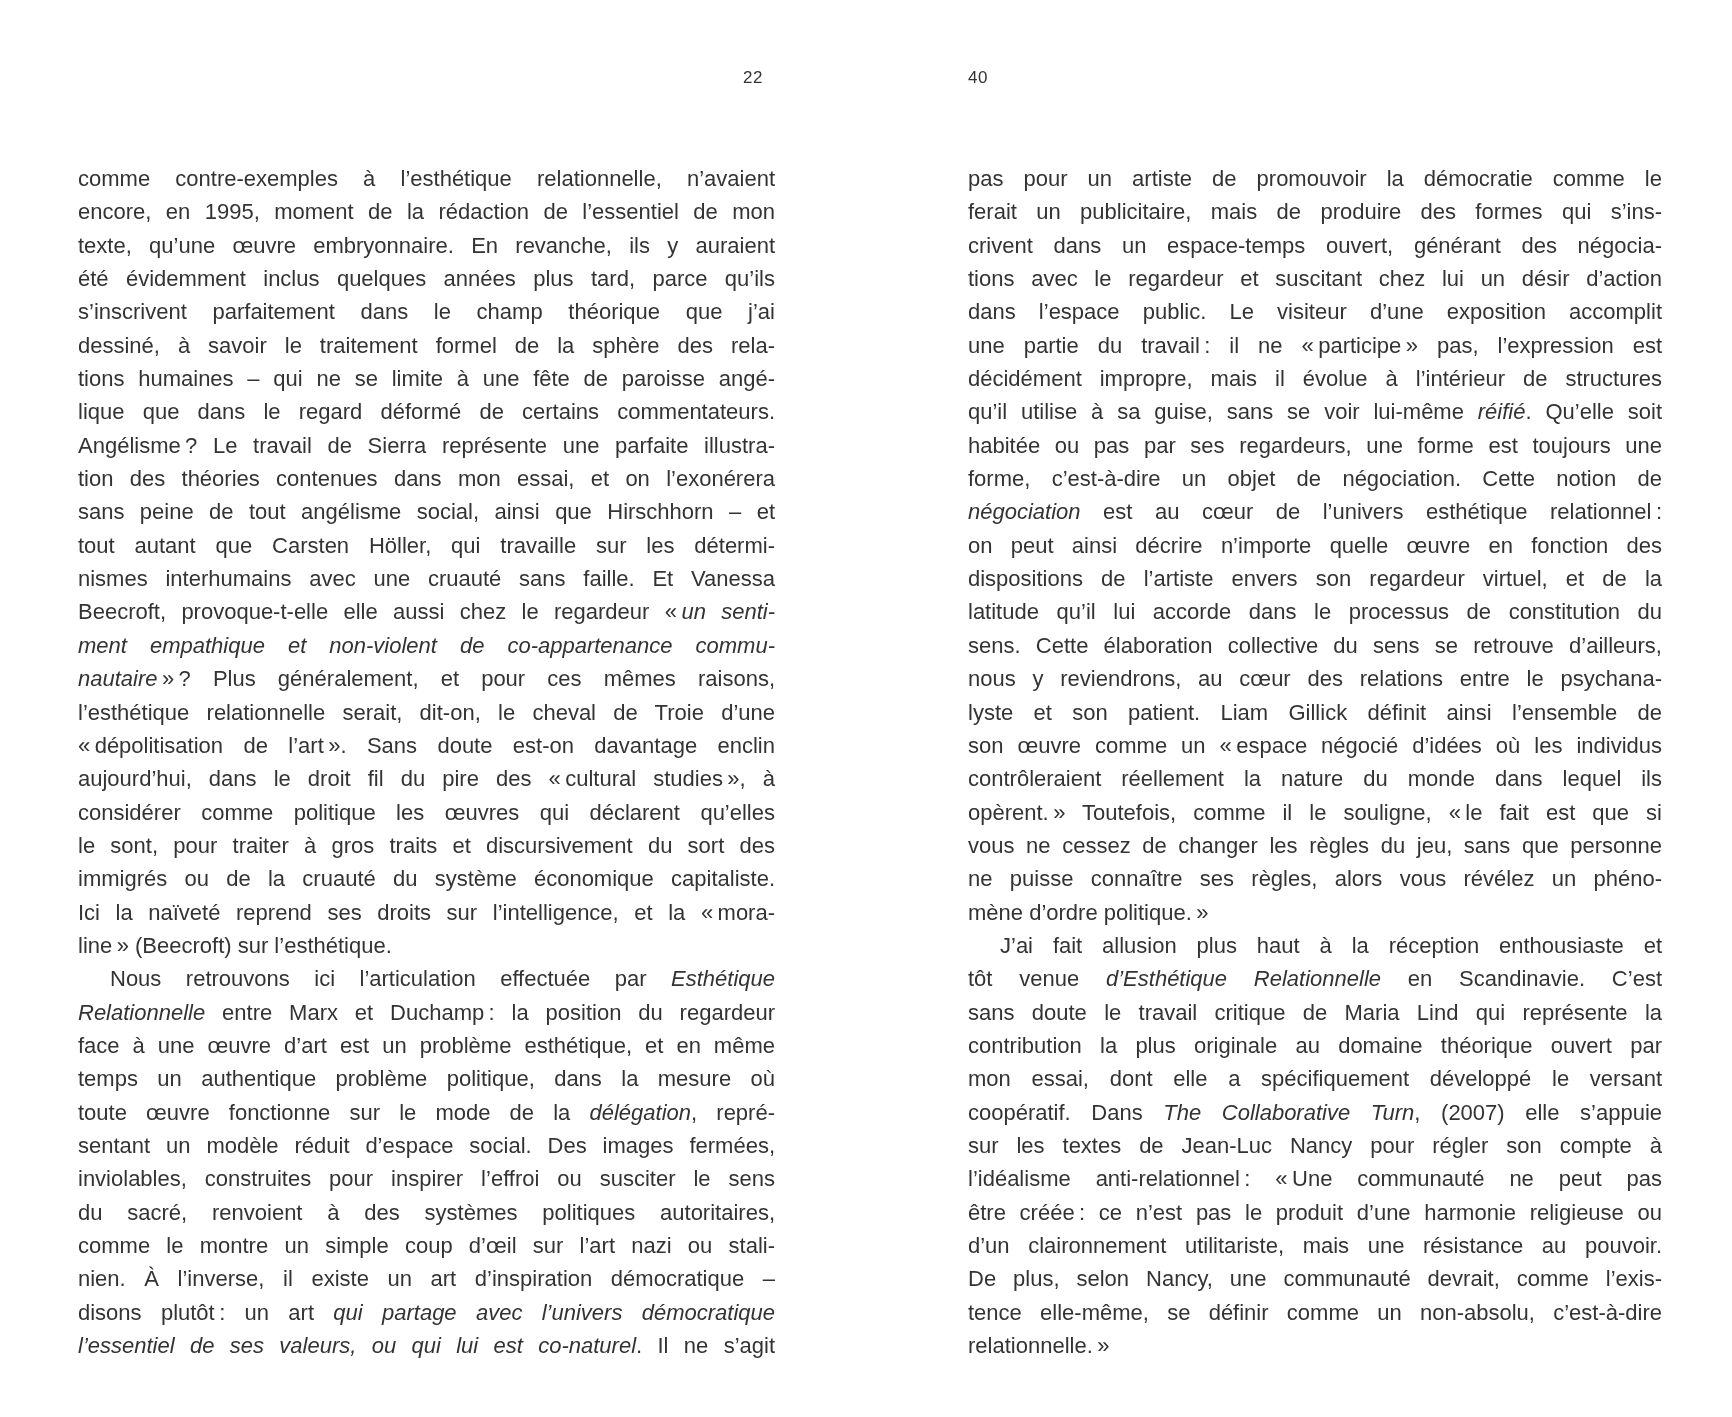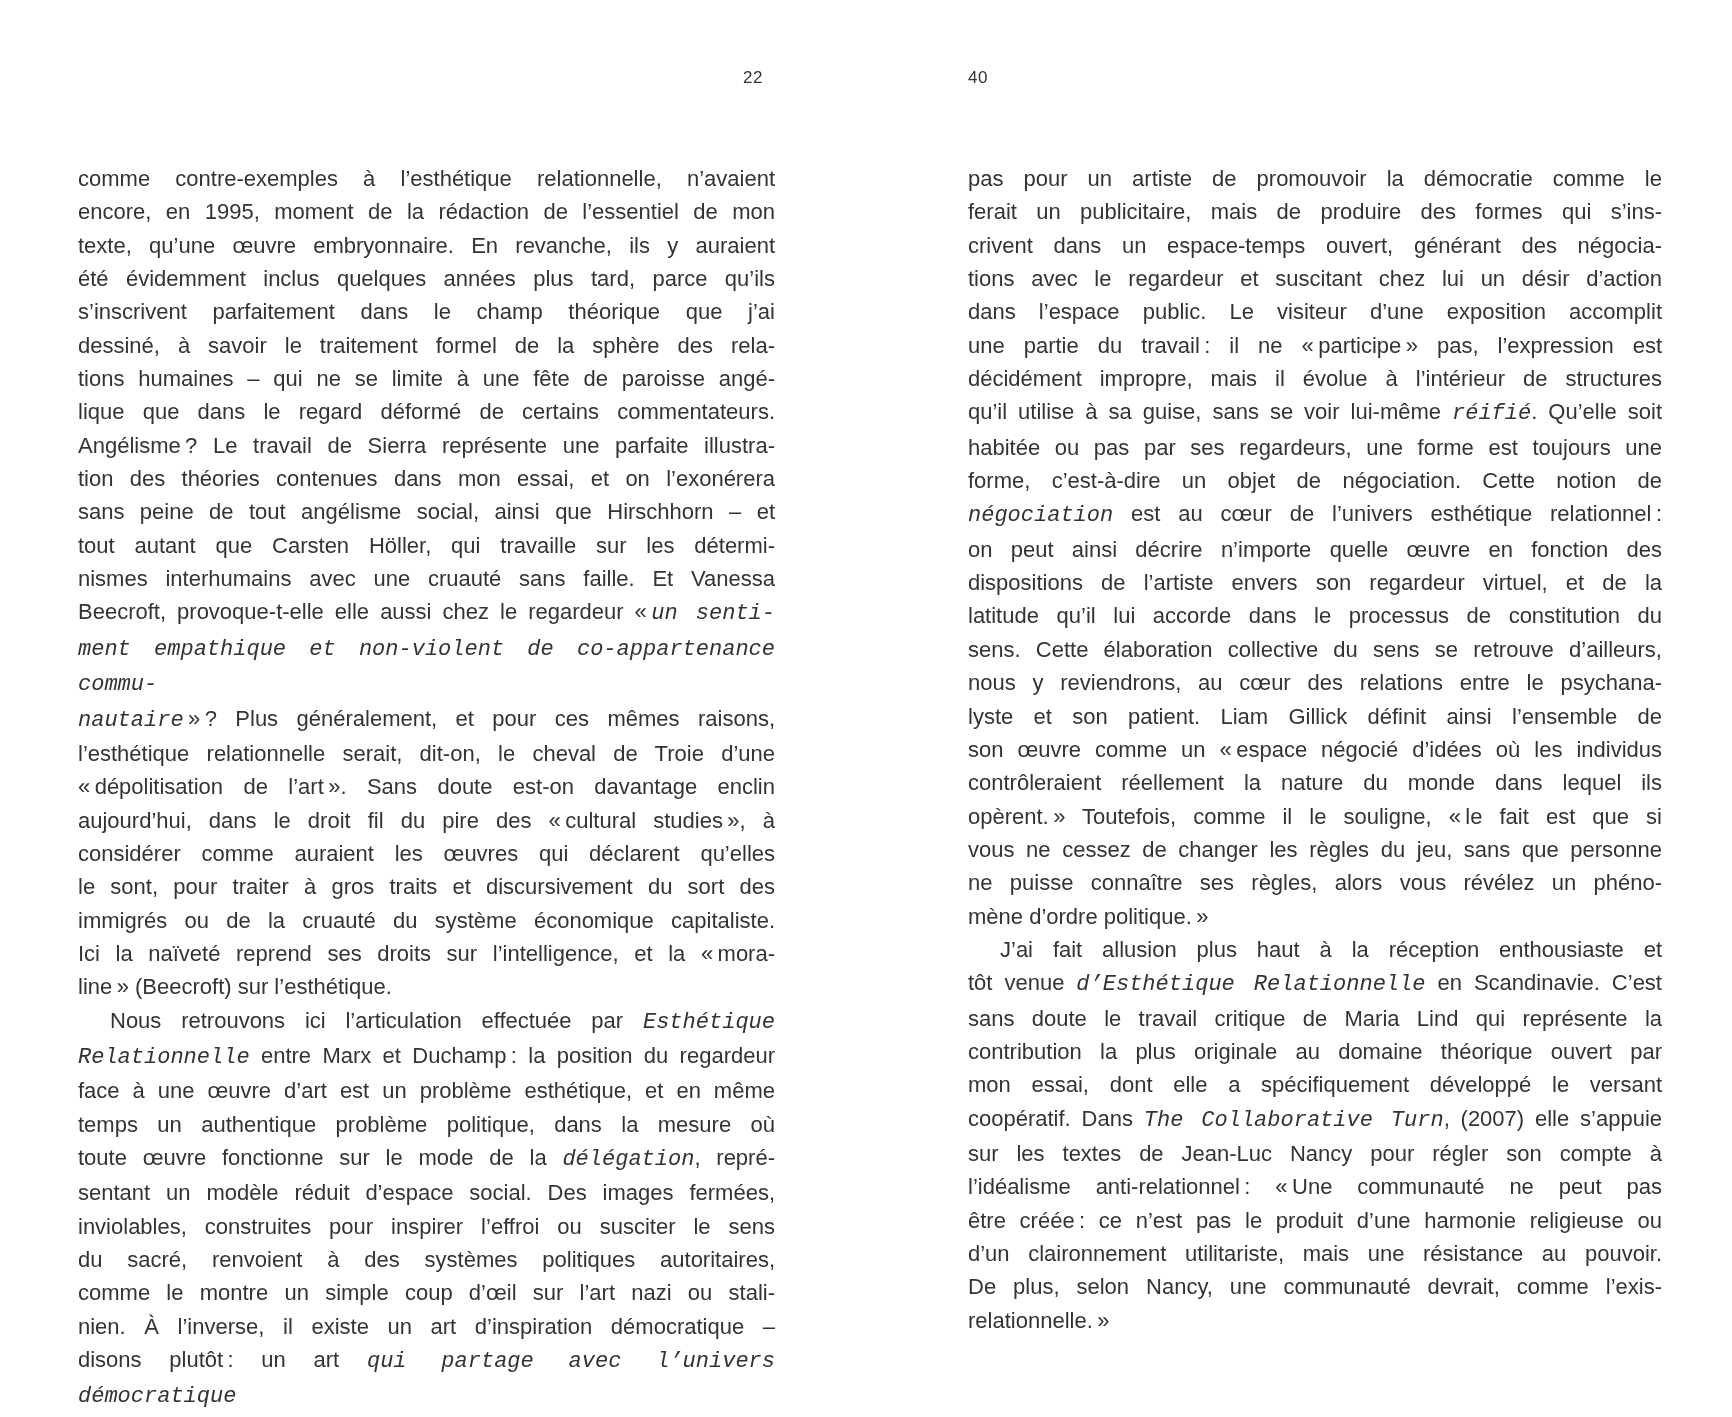--- a/index.html
+++ b/index.html
@@ -30,21 +30,21 @@
     margin-top: 24px;
   }
   .col-left  { left: 78px;  width: 697px; }
   .col-right { left: 968px; width: 694px; }
   .line {
     text-align: justify;
     text-align-last: justify;
   }
   .line.ragged { text-align-last: left; }
   .line.indent { text-indent: 32px; }
-  .it { font-style: italic; font-family: Liberation Mono, monospace; }
+  .it { font-style: italic; }
 </style>
 </head>
 <body>
 
 <div class="spread" style="color: rgb(51, 51, 51); background: rgb(255, 255, 255);">
   <div class="pagenum pn-left">22</div>
   <div class="pagenum pn-right">40</div>
   <div class="column col-left">
       <div class="line"><span>comme contre-exemples à l’esthétique relationnelle, n’avaient</span></div>
       <div class="line"><span>encore, en 1995, moment de la rédaction de l’essentiel de mon</span></div>
@@ -58,21 +58,21 @@
       <div class="line"><span>tion des théories contenues dans mon essai, et on l’exonérera</span></div>
       <div class="line"><span>sans peine de tout angélisme social, ainsi que Hirschhorn – et</span></div>
       <div class="line"><span>tout autant que Carsten Höller, qui travaille sur les détermi-</span></div>
       <div class="line"><span>nismes interhumains avec une cruauté sans faille. Et Vanessa</span></div>
       <div class="line"><span>Beecroft, provoque-t-elle elle aussi chez le regardeur « </span><span class="it">un senti-</span></div>
       <div class="line"><span class="it">ment empathique et non-violent de co-appartenance commu-</span></div>
       <div class="line"><span class="it">nautaire</span><span> » ? Plus généralement, et pour ces mêmes raisons,</span></div>
       <div class="line"><span>l’esthétique relationnelle serait, dit-on, le cheval de Troie d’une</span></div>
       <div class="line"><span>« dépolitisation de l’art ». Sans doute est-on davantage enclin</span></div>
       <div class="line"><span>aujourd’hui, dans le droit fil du pire des « cultural studies », à</span></div>
-      <div class="line"><span>considérer comme auraient les œuvres qui déclarent qu’elles</span></div>
+      <div class="line"><span>considérer comme politique les œuvres qui déclarent qu’elles</span></div>
       <div class="line"><span>le sont, pour traiter à gros traits et discursivement du sort des</span></div>
       <div class="line"><span>immigrés ou de la cruauté du système économique capitaliste.</span></div>
       <div class="line"><span>Ici la naïveté reprend ses droits sur l’intelligence, et la « mora-</span></div>
       <div class="line ragged"><span>line » (Beecroft) sur l’esthétique.</span></div>
       <div class="line indent"><span>Nous retrouvons ici l’articulation effectuée par </span><span class="it">Esthétique</span></div>
       <div class="line"><span class="it">Relationnelle</span><span> entre Marx et Duchamp : la position du regardeur</span></div>
       <div class="line"><span>face à une œuvre d’art est un problème esthétique, et en même</span></div>
       <div class="line"><span>temps un authentique problème politique, dans la mesure où</span></div>
       <div class="line"><span>toute œuvre fonctionne sur le mode de la </span><span class="it">délégation</span><span>, repré-</span></div>
       <div class="line"><span>sentant un modèle réduit d’espace social. Des images fermées,</span></div>
@@ -111,15 +111,16 @@
       <div class="line"><span>tôt venue </span><span class="it">d’Esthétique Relationnelle</span><span> en Scandinavie. C’est</span></div>
       <div class="line"><span>sans doute le travail critique de Maria Lind qui représente la</span></div>
       <div class="line"><span>contribution la plus originale au domaine théorique ouvert par</span></div>
       <div class="line"><span>mon essai, dont elle a spécifiquement développé le versant</span></div>
       <div class="line"><span>coopératif. Dans </span><span class="it">The Collaborative Turn</span><span>, (2007) elle s’appuie</span></div>
       <div class="line"><span>sur les textes de Jean-Luc Nancy pour régler son compte à</span></div>
       <div class="line"><span>l’idéalisme anti-relationnel : « Une communauté ne peut pas</span></div>
       <div class="line"><span>être créée : ce n’est pas le produit d’une harmonie religieuse ou</span></div>
       <div class="line"><span>d’un claironnement utilitariste, mais une résistance au pouvoir.</span></div>
       <div class="line"><span>De plus, selon Nancy, une communauté devrait, comme l’exis-</span></div>
+      <div class="line"><span>tence elle-même, se définir comme un non-absolu, c’est-à-dire</span></div>
       <div class="line ragged"><span>relationnelle. »</span></div>
     </div>
 </div>
 
 </body></html>

